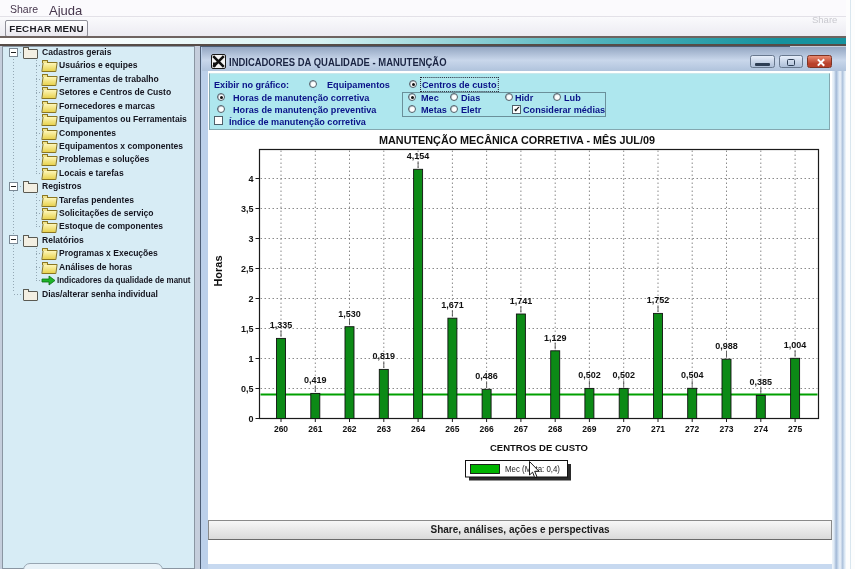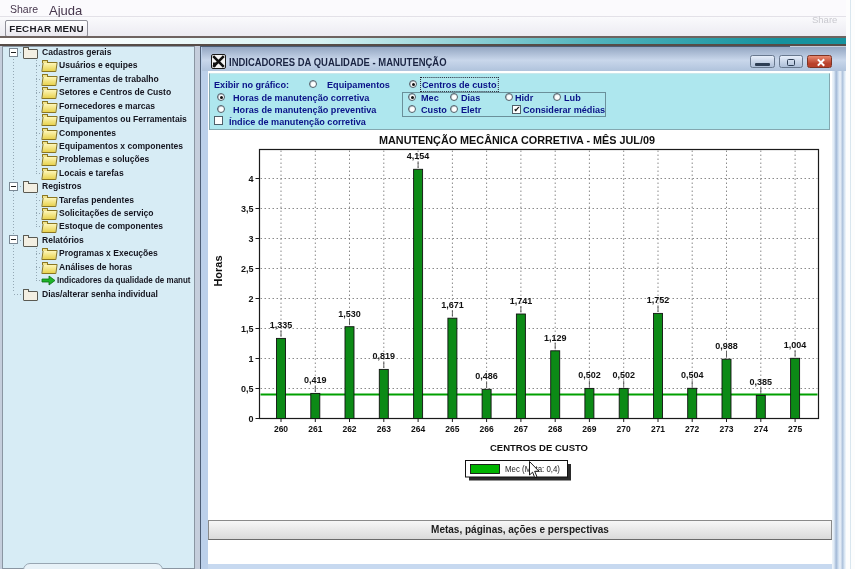--- a/index.html
+++ b/index.html
@@ -241,21 +241,21 @@
           <div class="subp"></div>
           <div class="rad sel" style="left:198px;top:19px"></div>
           <div class="nlab" style="left:211px;top:18px">Mec</div>
           <div class="rad" style="left:240px;top:19px"></div>
           <div class="nlab" style="left:251px;top:18px">Dias</div>
           <div class="rad" style="left:295px;top:19px"></div>
           <div class="nlab" style="left:305px;top:18px">Hidr</div>
           <div class="rad" style="left:343px;top:19px"></div>
           <div class="nlab" style="left:354px;top:18px">Lub</div>
           <div class="rad" style="left:198px;top:31px"></div>
-          <div class="nlab" style="left:211px;top:30px">Custo</div>
+          <div class="nlab" style="left:211px;top:30px">Metas</div>
           <div class="rad" style="left:240px;top:31px"></div>
           <div class="nlab" style="left:251px;top:30px">Eletr</div>
           <div class="chk sel" style="left:302px;top:31px"></div>
           <div class="nlab" style="left:313px;top:30px">Considerar médias</div>
           <div class="rad sel" style="left:7px;top:19px"></div>
           <div class="nlab" style="left:23px;top:18px">Horas de manutenção corretiva</div>
           <div class="rad" style="left:7px;top:31px"></div>
           <div class="nlab" style="left:23px;top:30px">Horas de manutenção preventiva</div>
           <div class="chk" style="left:4px;top:42px"></div>
           <div class="nlab" style="left:19px;top:42px">Índice de manutenção corretiva</div>
@@ -390,17 +390,17 @@
             <text x="587.1" y="302.0" text-anchor="middle" font-family="Liberation Sans, sans-serif" font-size="8.5" font-weight="bold" fill="#111111">275</text>
             <text x="14" y="141" text-anchor="middle" font-family="Liberation Sans, sans-serif" font-size="11" font-weight="bold" fill="#111111" transform="rotate(-90 14 141)">Horas</text>
             <text x="331" y="321" text-anchor="middle" font-family="Liberation Sans, sans-serif" font-size="9.5" font-weight="bold" fill="#111111">CENTROS DE CUSTO</text>
             <rect x="261" y="334" width="102" height="16.5" fill="#2a2a2a"></rect>
             <rect x="257.5" y="330.5" width="102" height="16.5" fill="#ffffff" stroke="#111111" stroke-width="1"></rect>
             <rect x="262.5" y="334.5" width="29" height="9" fill="#00b400" stroke="#111111" stroke-width="0.9"></rect>
             <text x="297" y="341.8" font-family="Liberation Sans, sans-serif" font-size="8.6" fill="#222222" textLength="55" lengthAdjust="spacingAndGlyphs">Mec (Meta: 0,4)</text>
             <path d="M321.5 331.5 L321.5 345 L324.6 342.2 L326.7 347.6 L328.9 346.6 L326.7 341.3 L330.9 341.2 Z" fill="#ffffff" stroke="#000000" stroke-width="0.9"></path>
           </svg>
         </div>
-<div id="metasbtn">Metas, páginas, ações e perspectivas</div>
+<div id="metasbtn">Share, análises, ações e perspectivas</div>
 <div id="winbot"></div>
 </div>
 <div id="winright"></div>
 </div>
 </div>
 </body></html>

